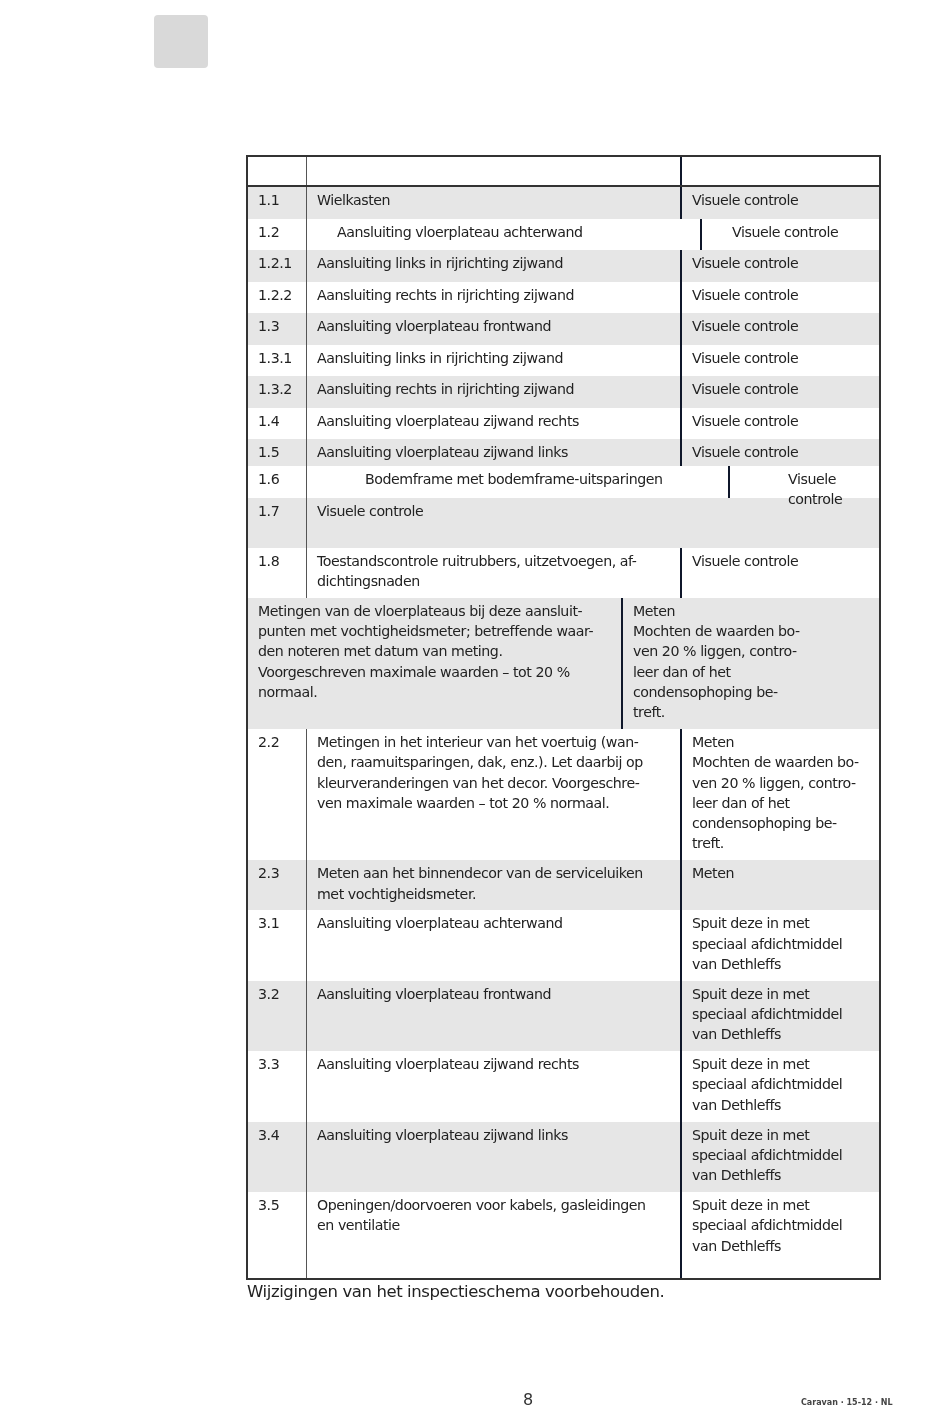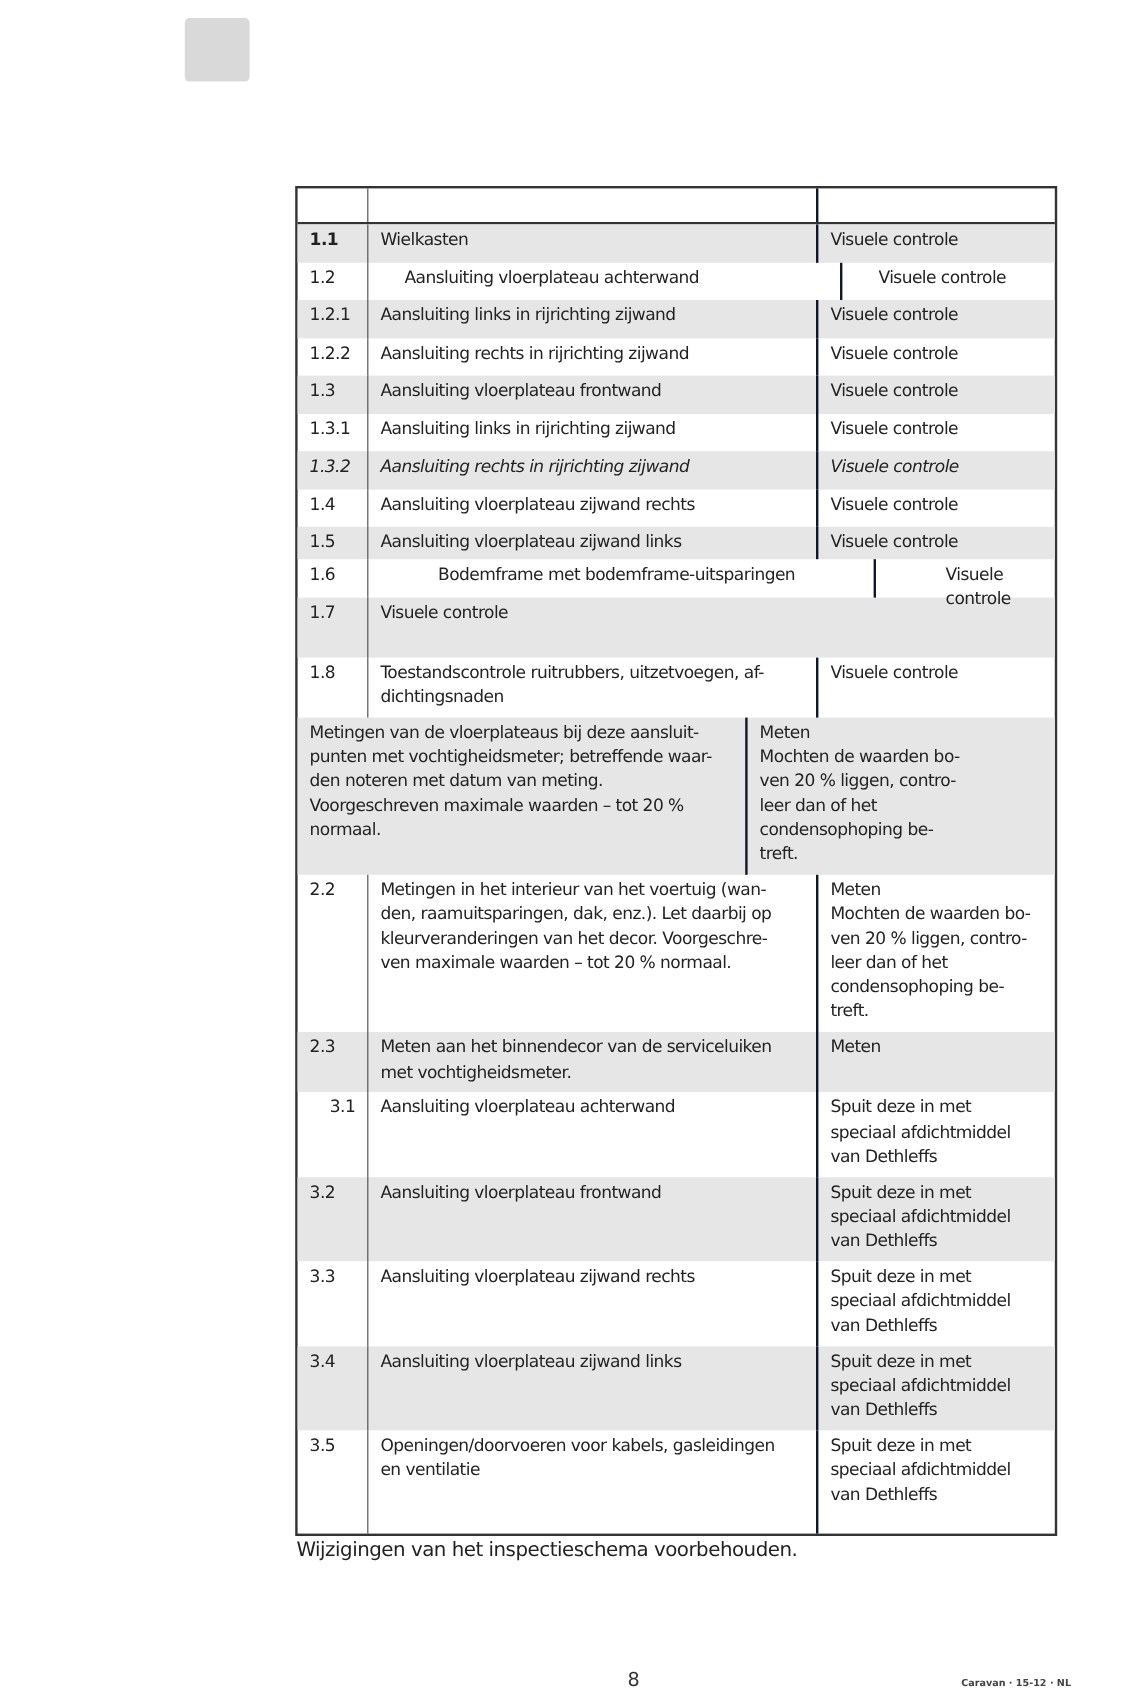--- a/index.html
+++ b/index.html
@@ -27,21 +27,21 @@
 <div class="tab-marker"></div>
 
 <div class="inspect-table">
   <div class="row header">
     <div class="cell c-num"></div>
     <div class="cell c-desc"></div>
     <div class="cell c-act"></div>
   </div>
   <div id="table-body">
       <div class="row shaded" style="height: 31.5px;">
-        <div class="cell c-num" style="white-space: pre-line; font-weight: bold;">1.1</div>
+        <div class="cell c-num" style="white-space: pre-line;">1.1</div>
         <div class="cell c-desc" style="white-space: pre-line;">Wielkasten</div>
         <div class="cell c-act" style="white-space: pre-line;">Visuele controle</div>
       </div>
       <div class="row" style="height: 31.5px; gap: 20px;">
         <div class="cell c-num" style="white-space: pre-line;">1.2</div>
         <div class="cell c-desc" style="white-space: pre-line;">Aansluiting vloerplateau achterwand</div>
         <div class="cell c-act" style="white-space: pre-line;">Visuele controle</div>
       </div>
       <div class="row shaded" style="height: 31.5px;">
         <div class="cell c-num" style="white-space: pre-line;">1.2.1</div>
@@ -56,21 +56,21 @@
       <div class="row shaded" style="height: 31.5px;">
         <div class="cell c-num" style="white-space: pre-line;">1.3</div>
         <div class="cell c-desc" style="white-space: pre-line;">Aansluiting vloerplateau frontwand</div>
         <div class="cell c-act" style="white-space: pre-line;">Visuele controle</div>
       </div>
       <div class="row" style="height: 31.5px;">
         <div class="cell c-num" style="white-space: pre-line;">1.3.1</div>
         <div class="cell c-desc" style="white-space: pre-line;">Aansluiting links in rijrichting zijwand</div>
         <div class="cell c-act" style="white-space: pre-line;">Visuele controle</div>
       </div>
-      <div class="row shaded" style="height: 31.5px; font-style: italic;">
+      <div class="row shaded" style="height: 31.5px;">
         <div class="cell c-num" style="white-space: pre-line;">1.3.2</div>
         <div class="cell c-desc" style="white-space: pre-line;">Aansluiting rechts in rijrichting zijwand</div>
         <div class="cell c-act" style="white-space: pre-line;">Visuele controle</div>
       </div>
       <div class="row" style="height: 31.5px;">
         <div class="cell c-num" style="white-space: pre-line;">1.4</div>
         <div class="cell c-desc" style="white-space: pre-line;">Aansluiting vloerplateau zijwand rechts</div>
         <div class="cell c-act" style="white-space: pre-line;">Visuele controle</div>
       </div>
       <div class="row shaded" style="height: 27px;">
@@ -119,21 +119,21 @@
 condensophoping be-
 treft.</div>
       </div>
       <div class="row shaded" style="height: 50.1px;">
         <div class="cell c-num" style="white-space: pre-line;">2.3</div>
         <div class="cell c-desc" style="white-space: pre-line;">Meten aan het binnendecor van de serviceluiken
 met vochtigheidsmeter.</div>
         <div class="cell c-act" style="white-space: pre-line;">Meten</div>
       </div>
       <div class="row" style="height: 70.4px;">
-        <div class="cell c-num" style="white-space: pre-line; text-align: right;">3.1</div>
+        <div class="cell c-num" style="white-space: pre-line;">3.1</div>
         <div class="cell c-desc" style="white-space: pre-line;">Aansluiting vloerplateau achterwand</div>
         <div class="cell c-act" style="white-space: pre-line;">Spuit deze in met
 speciaal afdichtmiddel
 van Dethleffs</div>
       </div>
       <div class="row shaded" style="height: 70.4px;">
         <div class="cell c-num" style="white-space: pre-line;">3.2</div>
         <div class="cell c-desc" style="white-space: pre-line;">Aansluiting vloerplateau frontwand</div>
         <div class="cell c-act" style="white-space: pre-line;">Spuit deze in met
 speciaal afdichtmiddel

